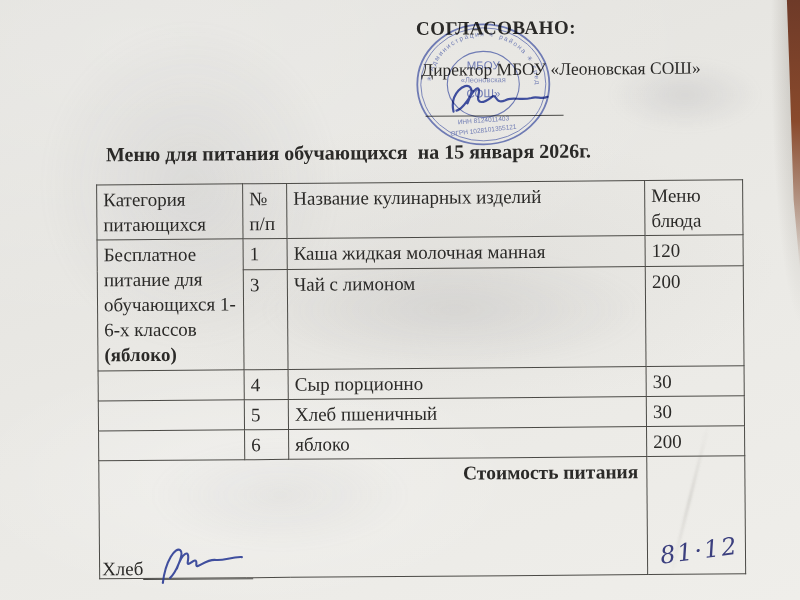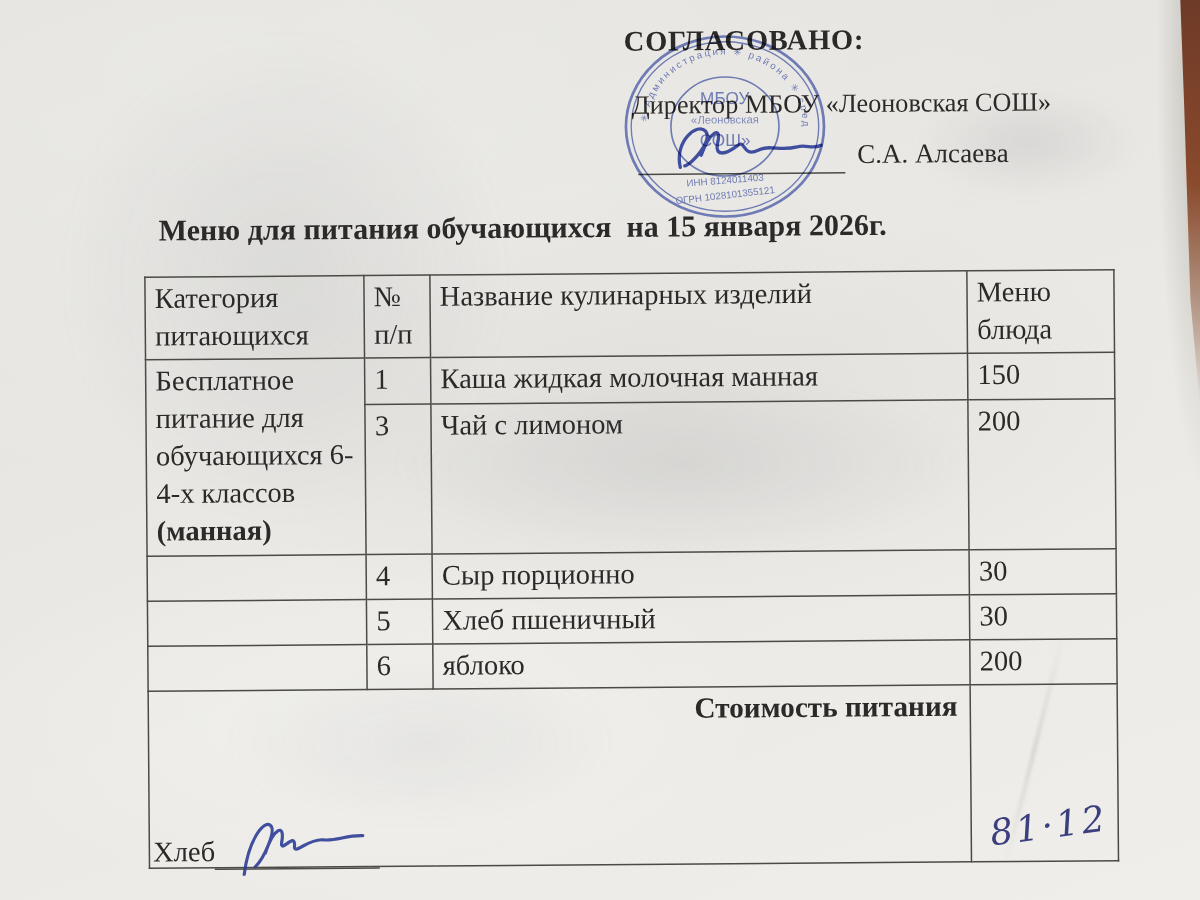--- a/index.html
+++ b/index.html
@@ -93,21 +93,21 @@
   <div class="ghost g4"></div>
   <div class="crease"></div>
 
   <div class="content">
 
     <div class="approved">СОГЛАСОВАНО:</div>
 
     <div class="director-line">Директор МБОУ «Леоновская СОШ»</div>
 
     <div class="sig-row">
-      <span class="sig-underline"></span><span class="sig-name">С.А. Алсаева</span>
+      <span class="sig-underline"></span>
       <svg class="sig-scribble" width="120" height="42" viewBox="0 0 120 42">
         <path d="M10,34 C6,16 22,4 27,10 C32,16 18,32 13,33 M24,26 C30,10 38,6 35,18 C33,27 40,26 48,20 C54,15 51,28 62,23 C70,19 76,24 88,21 C94,19 98,23 104,20" fill="none" stroke="#2c3d96" stroke-width="2.2" stroke-linecap="round" opacity=".9"></path>
       </svg>
     </div>
 
     <svg class="stamp" width="164" height="134" viewBox="0 0 164 134">
       <ellipse cx="82" cy="65" rx="66" ry="60" fill="none" stroke="#4c5ca6" stroke-width="1.8"></ellipse>
       <ellipse cx="82" cy="65" rx="62.5" ry="56.5" fill="none" stroke="#4c5ca6" stroke-width="0.9"></ellipse>
       <ellipse cx="82" cy="65" rx="36" ry="33" fill="none" stroke="#4c5ca6" stroke-width="1.1"></ellipse>
       <defs>
@@ -133,25 +133,25 @@
           <col style="width:98px">
       </colgroup>
       <tbody>
           <tr class="r-head">
         <th>Категория питающихся</th>
         <th>№ п/п</th>
         <th>Название кулинарных изделий</th>
         <th>Меню блюда</th>
       </tr>
       <tr class="r1">
-        <td rowspan="2"><span>Бесплатное питание для обучающихся 6-4-х классов</span><br>
-          <b>(манная)</b></td>
+        <td rowspan="2"><span>Бесплатное питание для обучающихся 1-6-х классов</span><br>
+          <b>(яблоко)</b></td>
         <td>1</td>
         <td>Каша жидкая молочная манная</td>
-        <td>150</td>
+        <td>120</td>
       </tr>
       <tr class="r2">
         <td>3</td>
         <td>Чай с лимоном</td>
         <td>200</td>
       </tr>
       <tr class="r3">
         <td></td>
         <td>4</td>
         <td>Сыр порционно</td>

